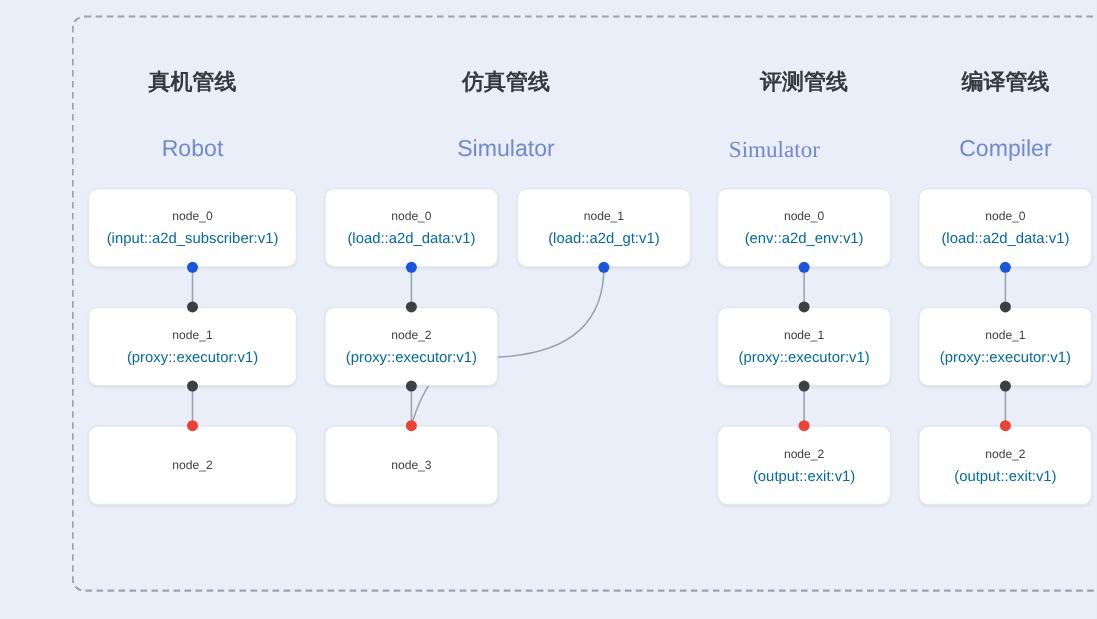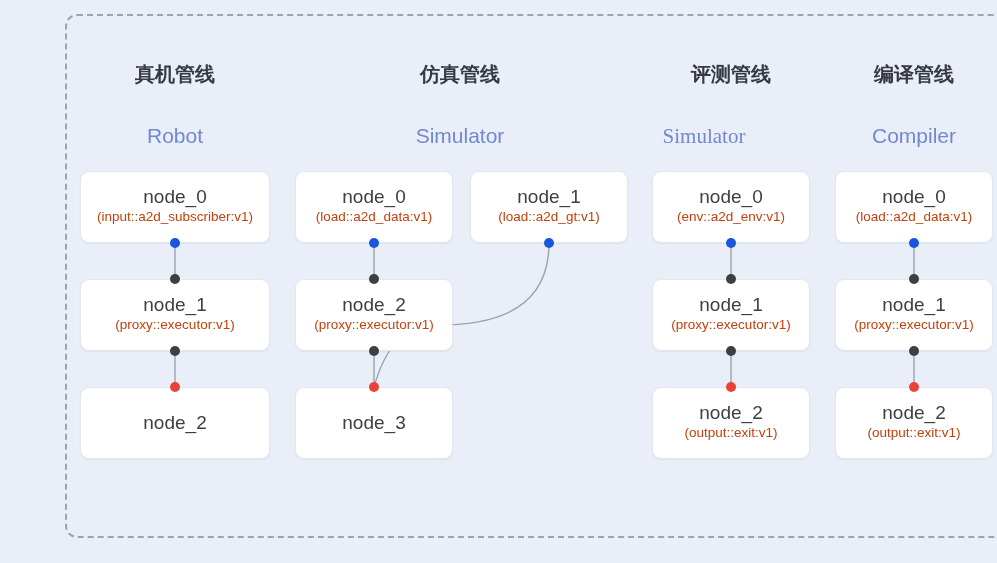--- a/index.html
+++ b/index.html
@@ -49,28 +49,28 @@
     border: 1px solid #e3e6ec;
     border-radius: 9px;
     box-shadow: 0 1px 2px rgba(40,50,80,0.06);
     display: flex;
     flex-direction: column;
     align-items: center;
     justify-content: center;
     z-index: 3;
   }
   .node-title {
-    font-size: 19px;
+    font-size: 11px;
     color: #3c4043;
     line-height: 20px;
     white-space: nowrap;
   }
   .node-sub {
     font-size: 13.5px;
-    color: #c2410c;
+    color: #0369a1;
     line-height: 20px;
     white-space: nowrap;
   }
   #wires {
     position: absolute;
     left: 0; top: 0;
     width: 997px; height: 563px;
     z-index: 2;
     pointer-events: none;
   }

